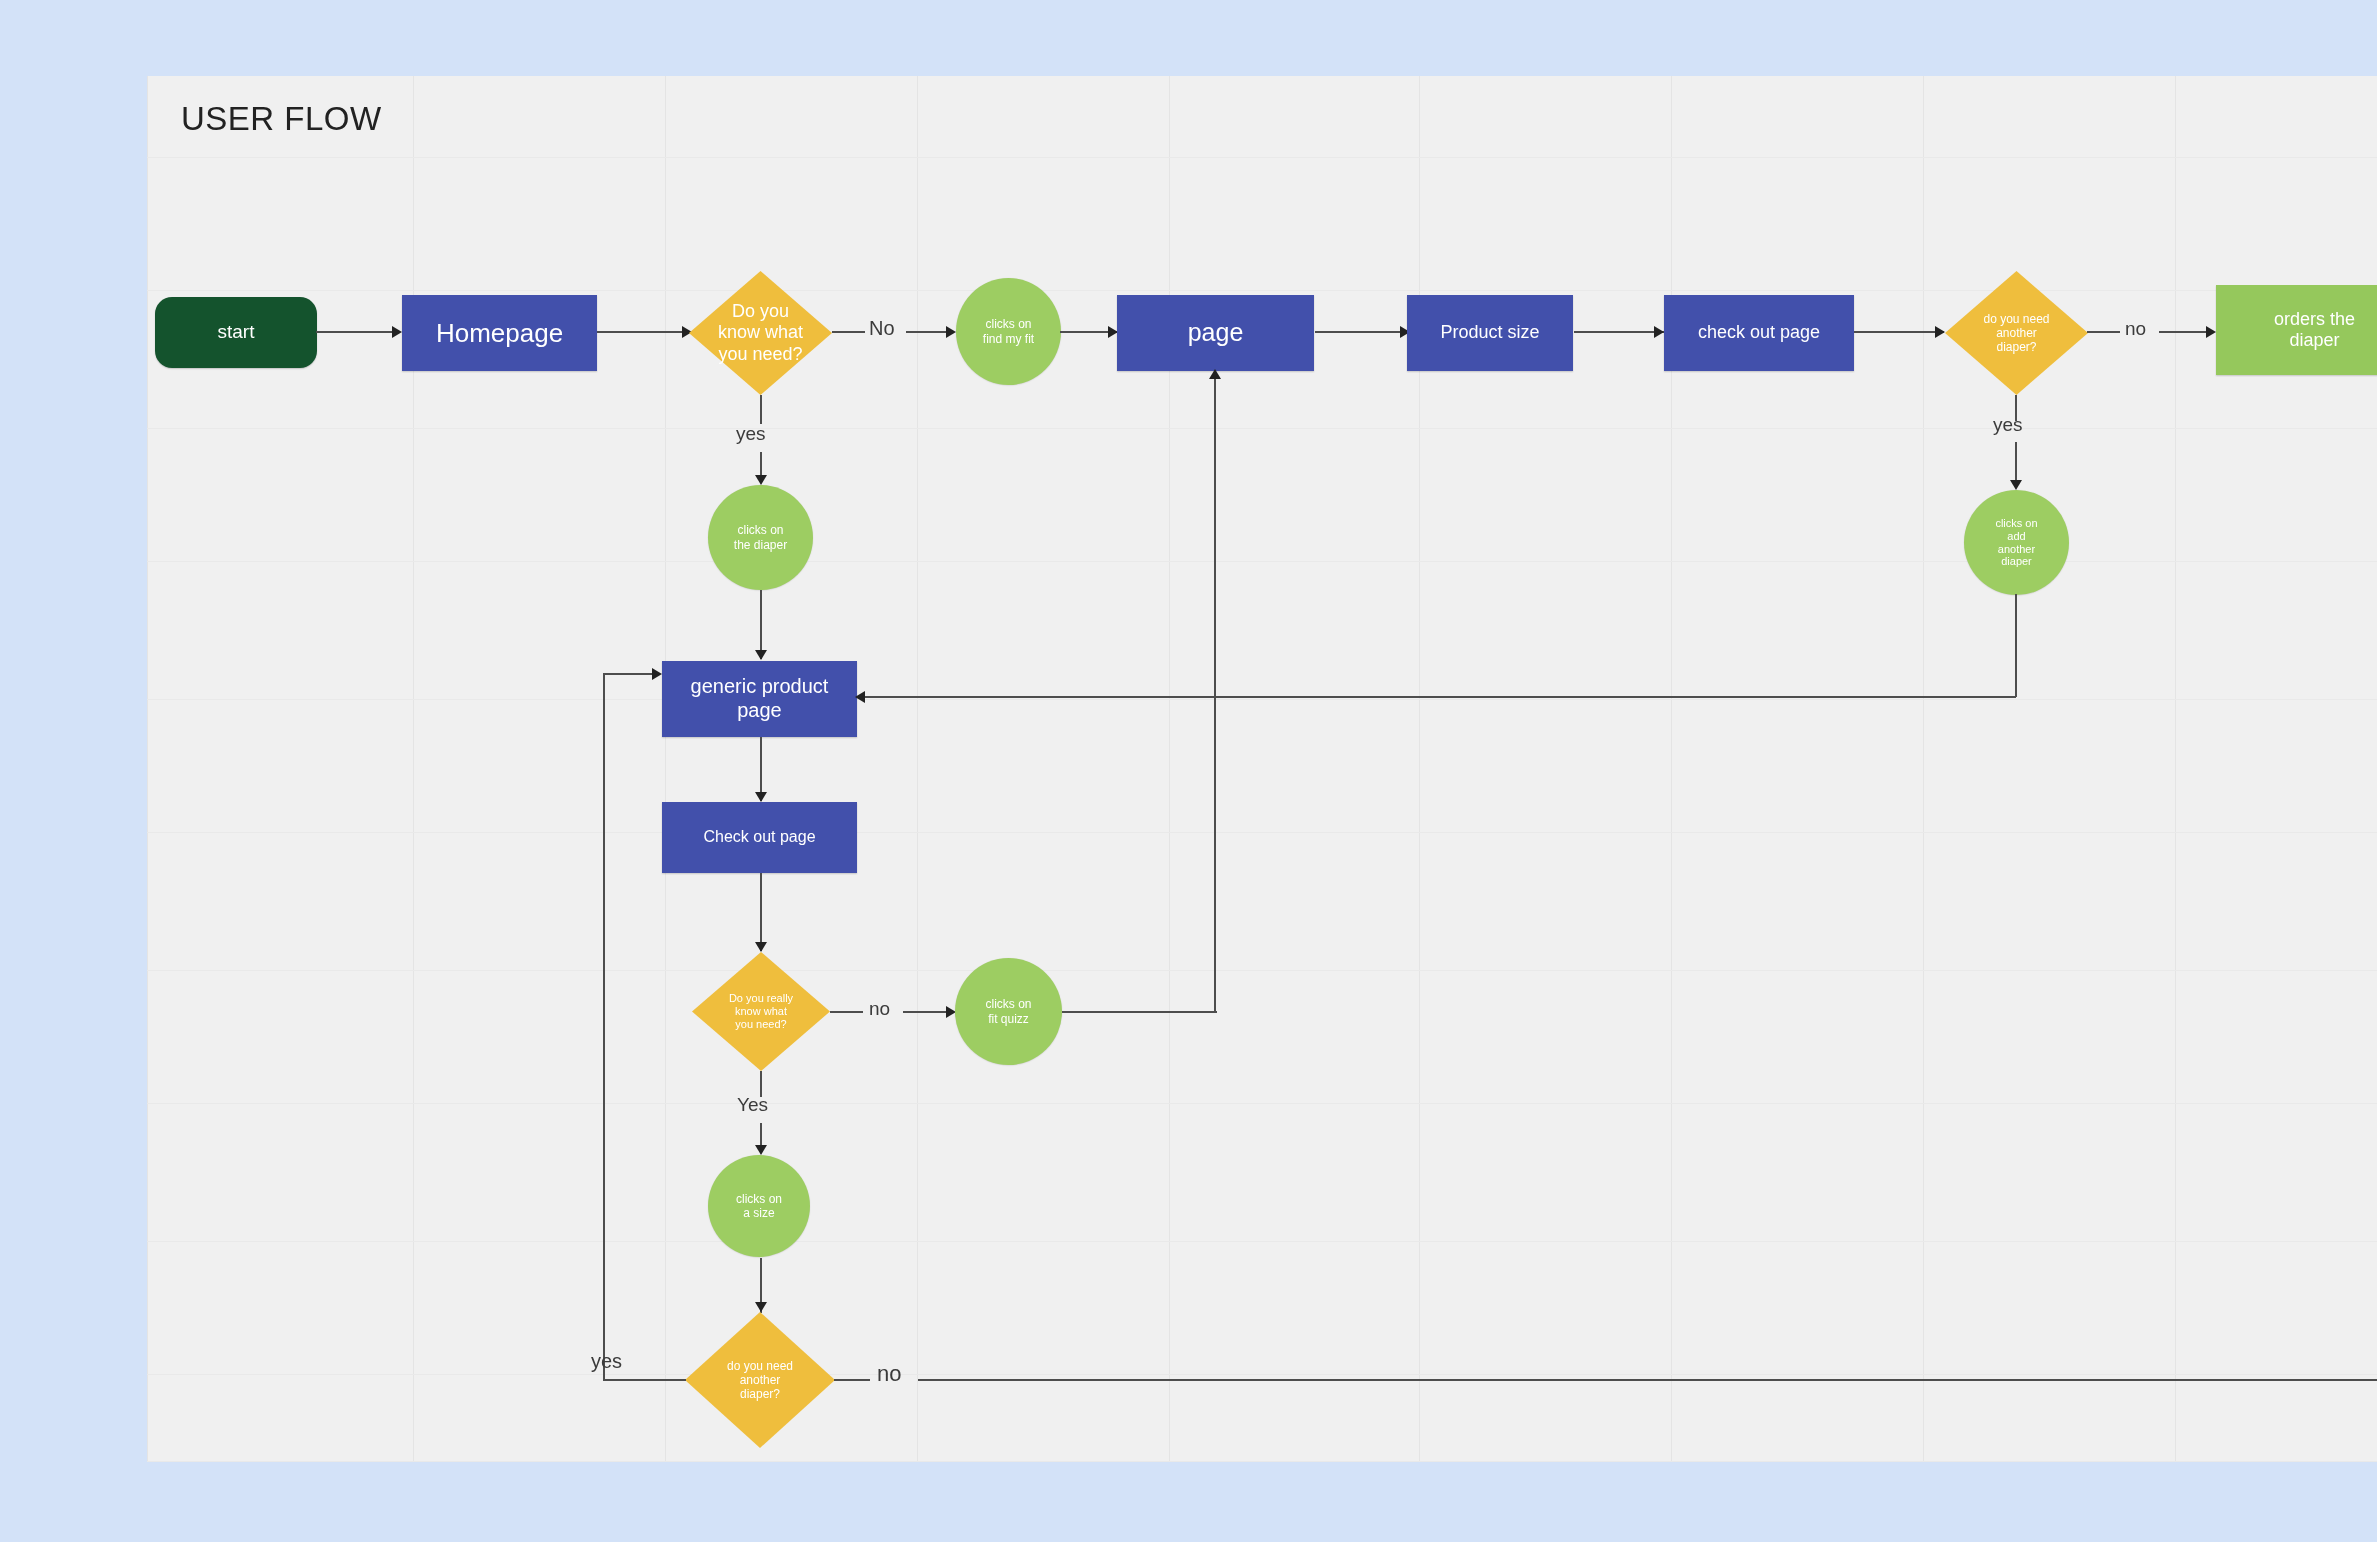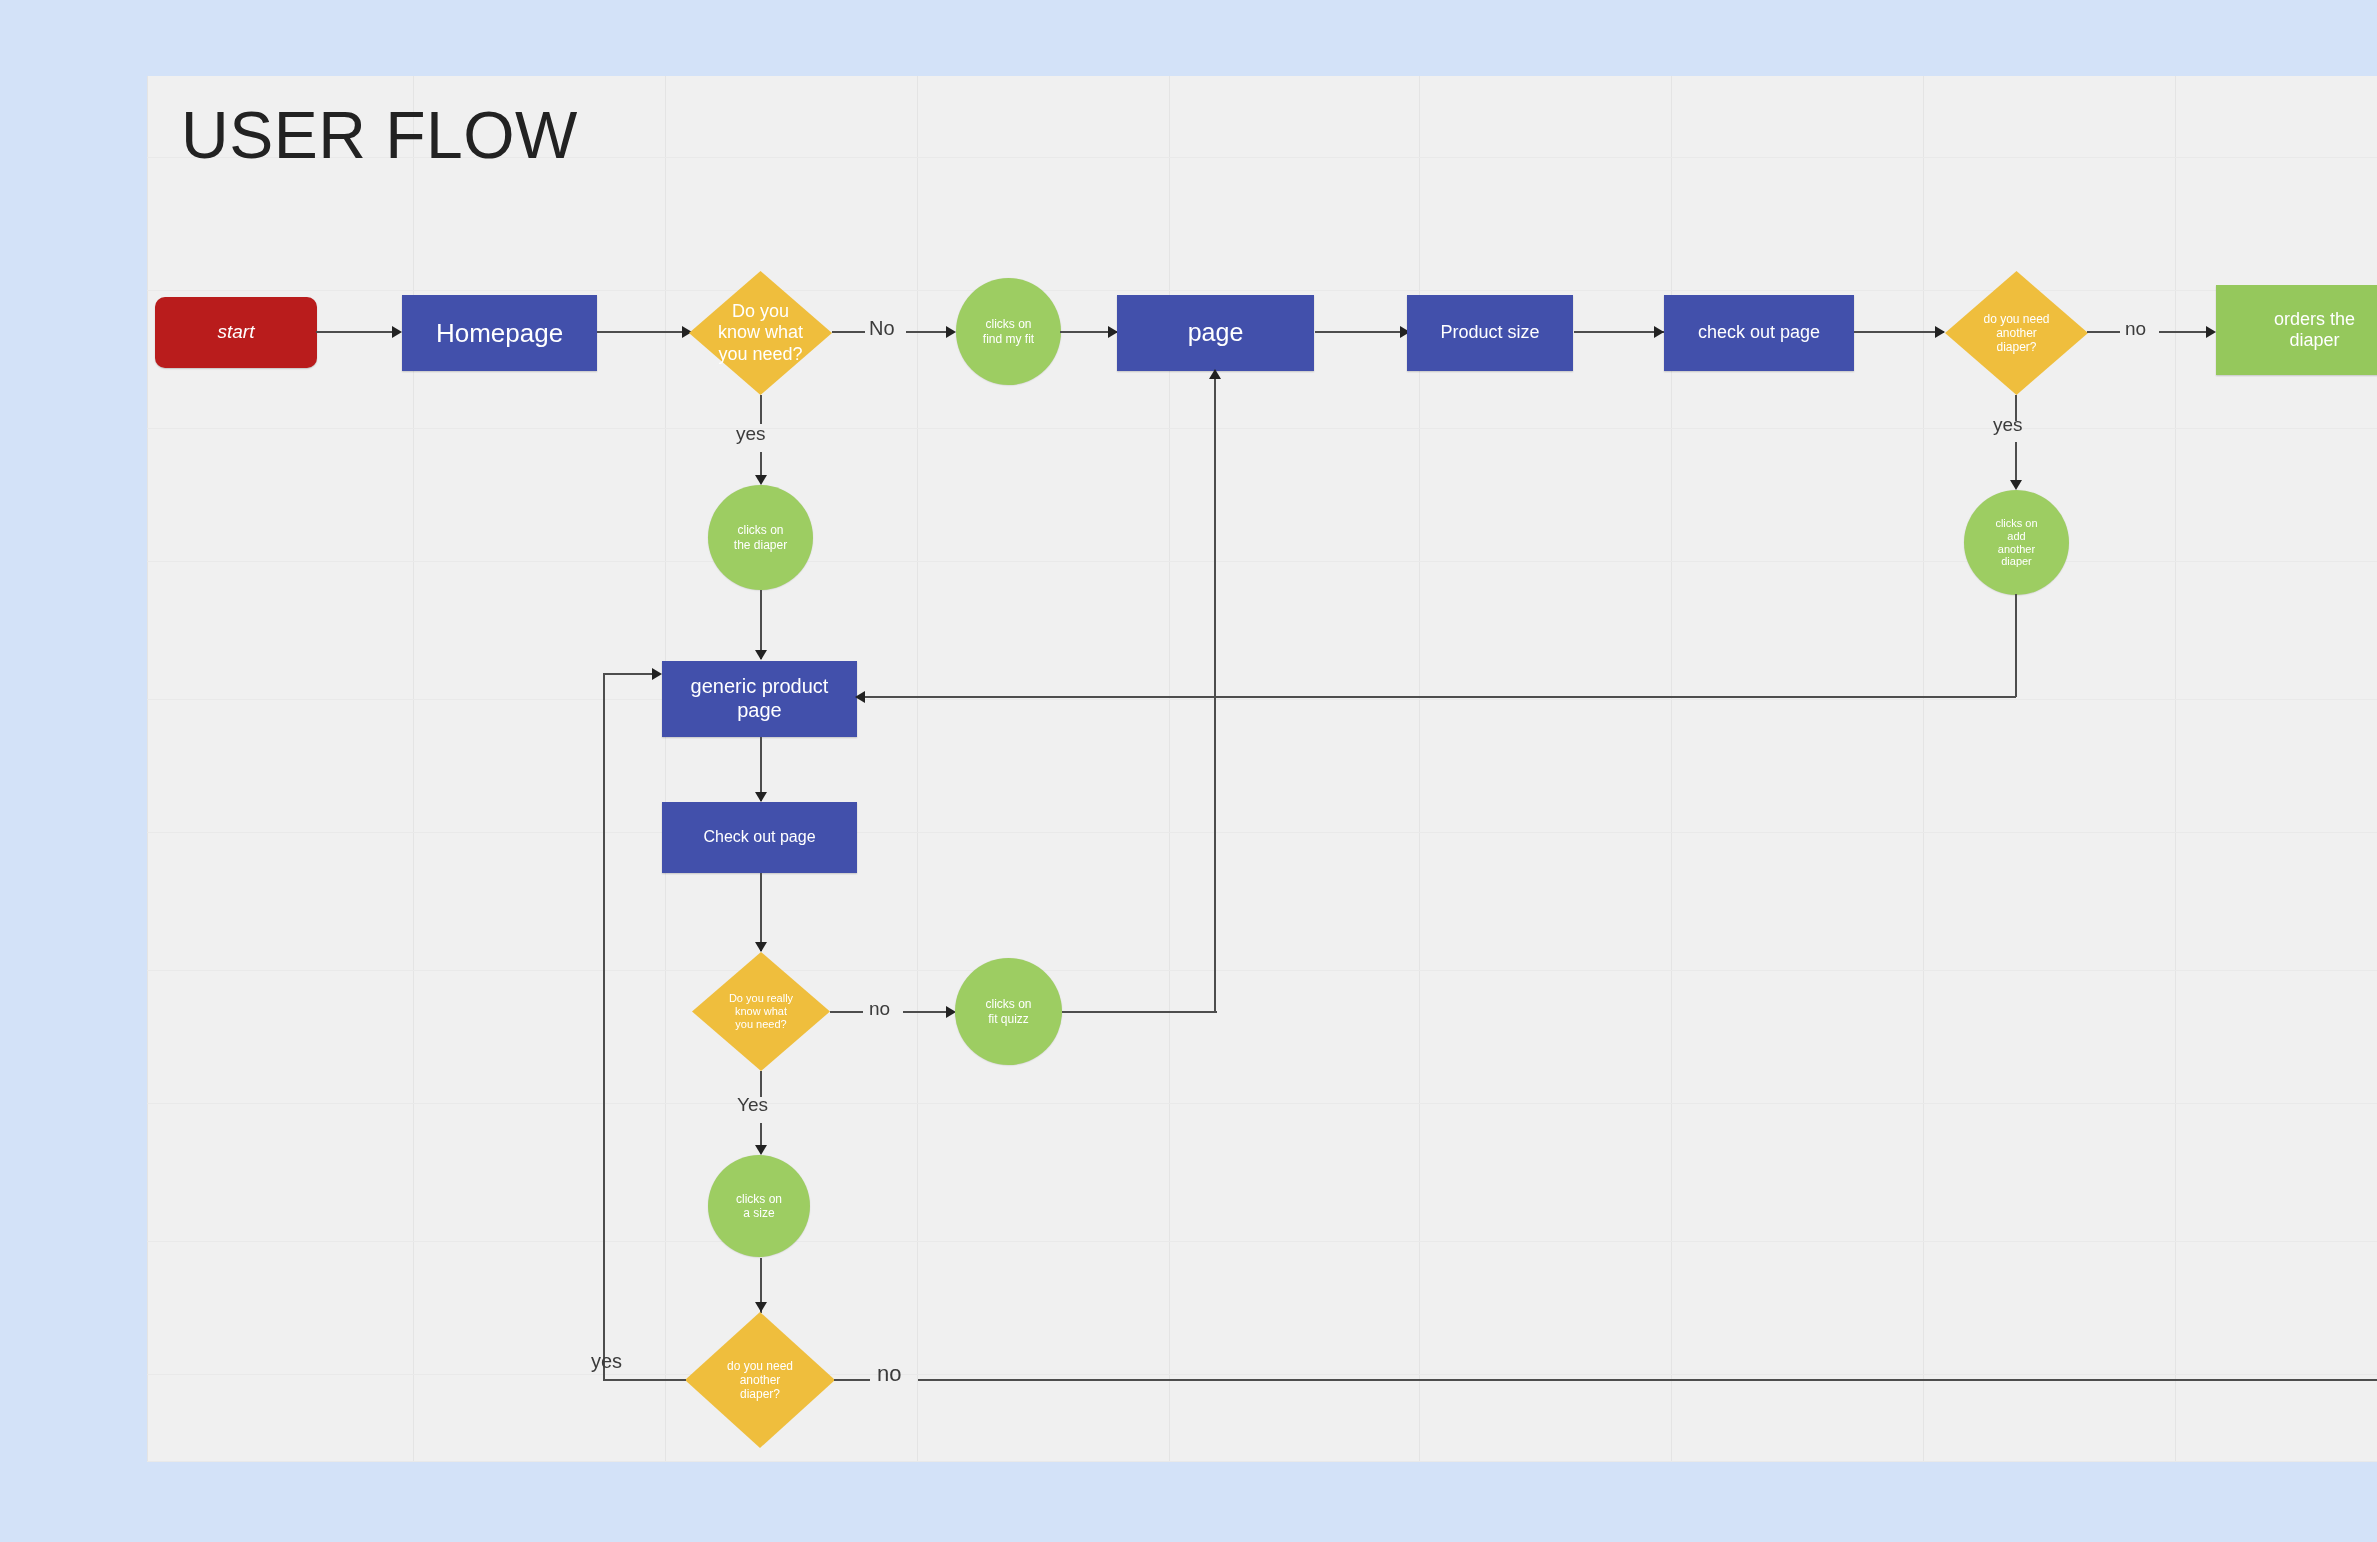--- a/index.html
+++ b/index.html
@@ -7,28 +7,28 @@
        font-family:"Liberation Sans",sans-serif;}
 
   #canvas{position:absolute;left:147px;top:76px;width:2401px;height:1386px;
           background:#f0f0f0;}
 
   
   .gv{position:absolute;top:0;bottom:0;width:1px;background:#e4e4e4;}
   .gh{position:absolute;left:0;right:0;height:1px;background:#e9e9e9;}
 
   
-  #title{position:absolute;left:181px;top:102px;font-size:66px;
+  #title{position:absolute;left:181px;top:102px;font-size:33px;
          color:#222;letter-spacing:0.5px;font-weight:400;line-height:1;}
 
   
   .node{position:absolute;display:flex;align-items:center;justify-content:center;
         text-align:center;color:#ffffff;box-sizing:border-box;line-height:1.18;}
   .rect{background:#4250ab;box-shadow:0 1px 1.4px rgba(0,0,0,.18);}
-  .start{background:#b91c1c;border-radius:10px;box-shadow:0 1px 1.4px rgba(0,0,0,.18);font-style:italic;}
+  .start{background:#14532d;border-radius:17px;box-shadow:0 1px 1.4px rgba(0,0,0,.18);}
   .green-rect{background:#95c85c;box-shadow:0 1px 1.4px rgba(0,0,0,.18);}
   .circle{background:#9dcd62;border-radius:50%;box-shadow:0 0.5px 1.4px rgba(0,0,0,.14);}
   .diamond{background:transparent;}
   .diamond .dshape{position:absolute;inset:0;background:#efbe3d;
      clip-path:polygon(50% 0,100% 50%,50% 100%,0 50%);}
   .diamond .dtext{position:relative;z-index:2;padding:0 10%;}
 
   
   .ln{position:absolute;background:#4d4d4d;}
   .lnh{height:1.9px;}

